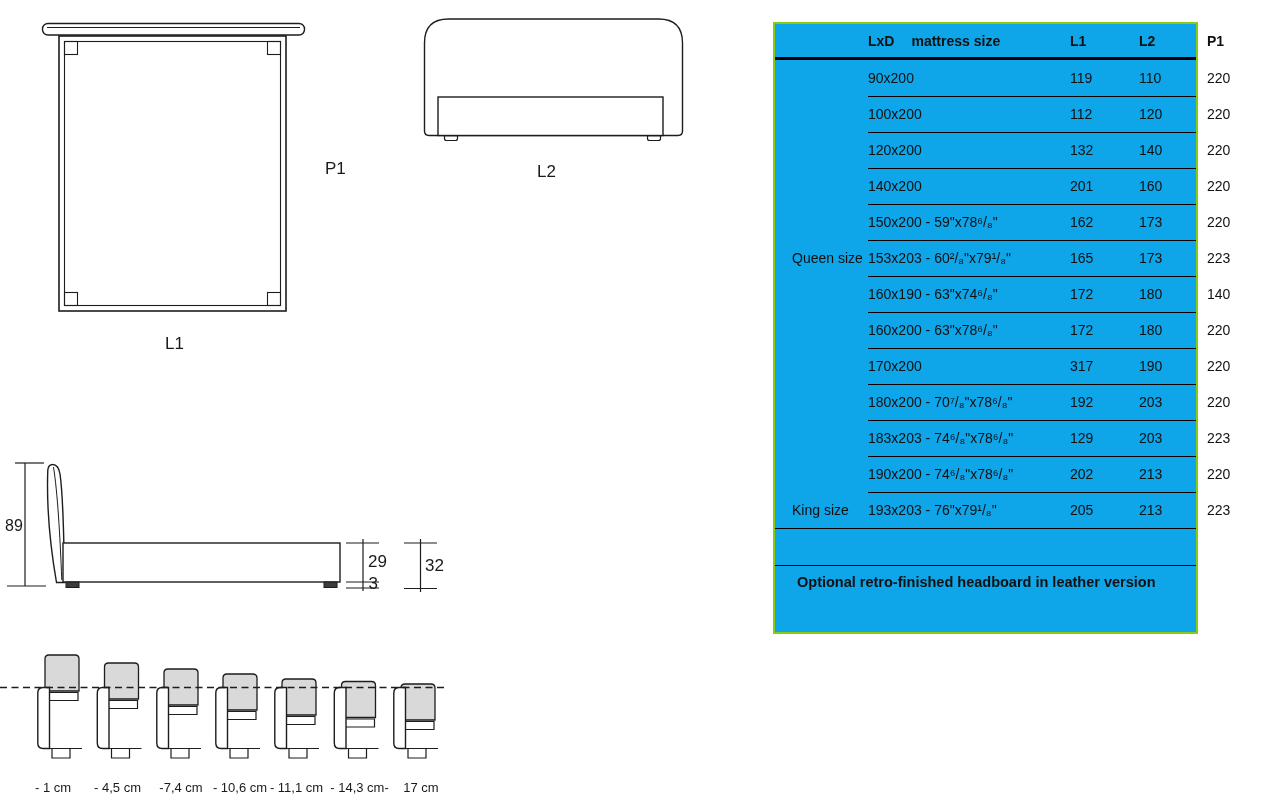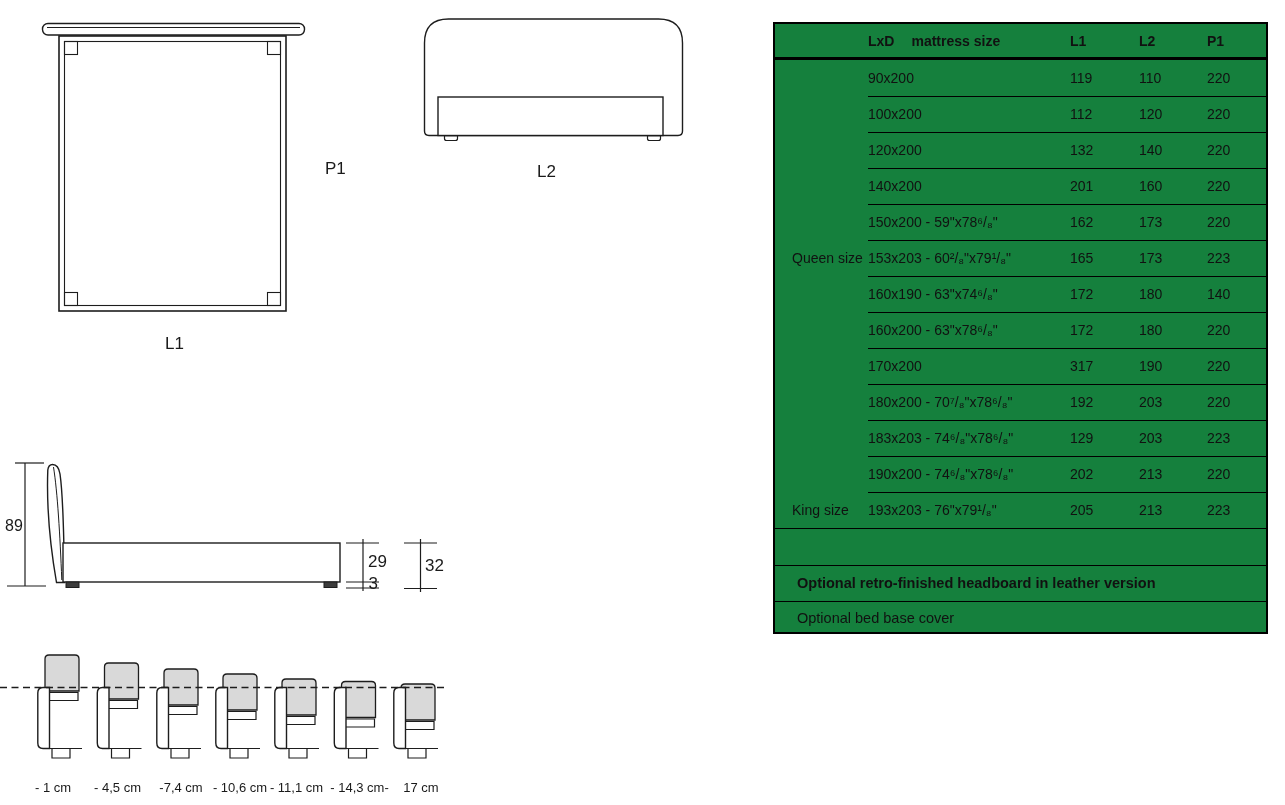--- a/index.html
+++ b/index.html
@@ -4,22 +4,22 @@
 <title>Bed technical sheet</title>
 <style>
   html,body{margin:0;padding:0;background:#fff;}
   body{width:1285px;height:805px;font-family:"Liberation Sans",sans-serif;color:#111;}
   .page{position:relative;width:1285px;height:805px;overflow:hidden;background:#fff;}
 
   svg.drawings{position:absolute;left:0;top:0;}
   svg text{font-family:"Liberation Sans",sans-serif;fill:#1a1a1a;stroke:none;}
 
   
-  .tbl{position:absolute;left:773px;top:22px;width:495px;height:612px;
-       border:2px solid #000000;box-sizing:border-box;background:#15803d;}
+  .tbl{position:absolute;left:773px;top:22px;width:425px;height:612px;
+       border:2px solid #84cc16;box-sizing:border-box;background:#0ea5e9;}
   .t-head,.t-row{display:grid;grid-template-columns:93px 202px 69px 68px 1fr;
        align-items:center;height:36px;box-sizing:border-box;position:relative;}
   .t-head{font-weight:bold;border-bottom:3px solid #000;}
   .t-row.sep::before{content:"";position:absolute;left:93px;right:0;top:0;
        border-top:1px solid #000;}
   .t-cell{font-size:14px;white-space:nowrap;}
   .t-cell.group{padding-left:17px;}
   .size-code{margin-right:17px;}
   .t-empty{height:37px;border-top:1.5px solid #000;box-sizing:border-box;}
   .note-row{height:36px;line-height:34px;border-top:1.5px solid #000;
@@ -244,17 +244,16 @@
           <div class="t-cell group">King size</div>
           <div class="t-cell size">193x203 - 76"x79¹/₈"</div>
           <div class="t-cell l1">205</div>
           <div class="t-cell l2">213</div>
           <div class="t-cell p1">223</div>
         </div>
       </div>
     <div class="t-empty"></div>
     <div id="t-notes">
         <div class="note-row bold">Optional retro-finished headboard in leather version</div>
-        <div class="note-row">Optional bed base cover</div>
       </div>
   </div>
 
 </div>
 
 </body></html>

